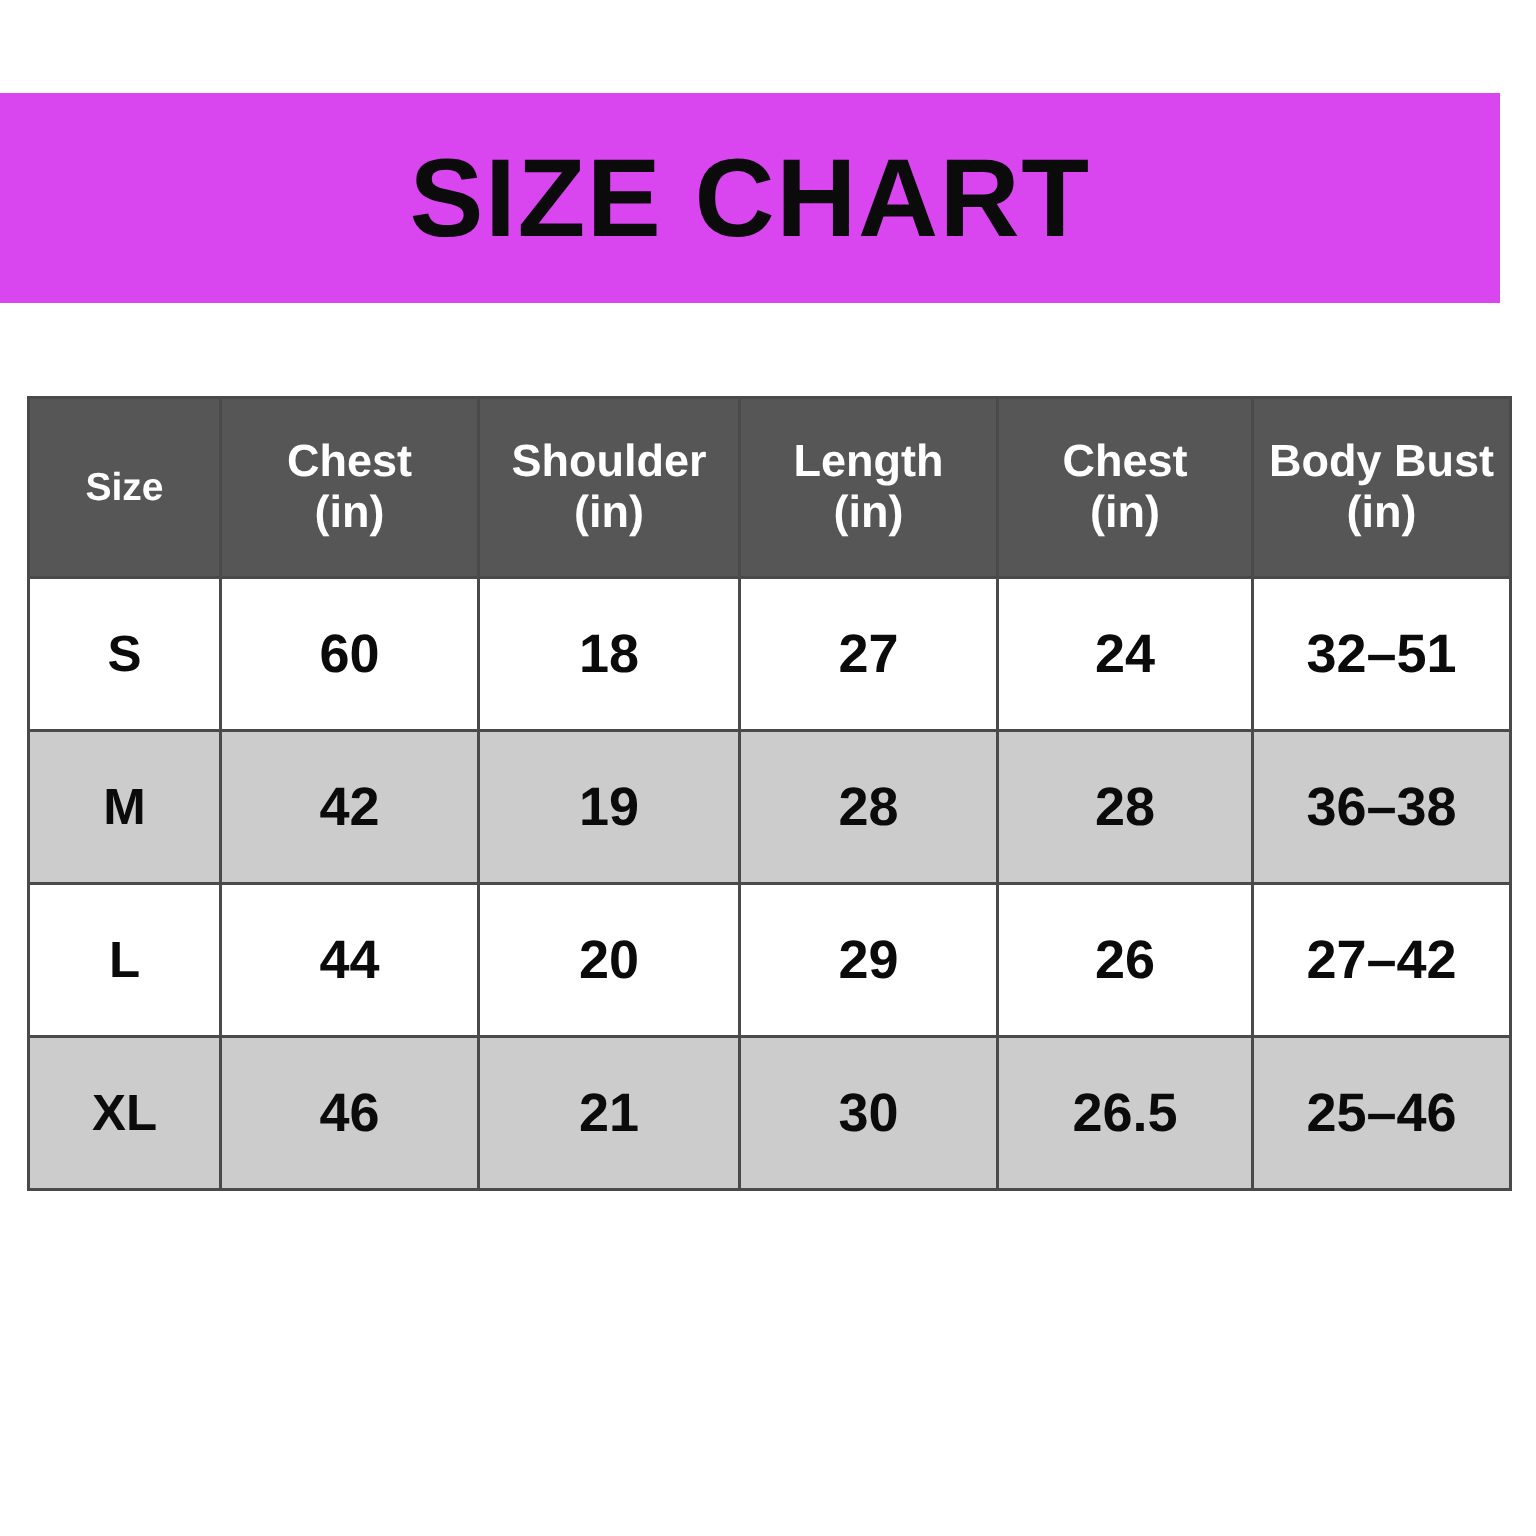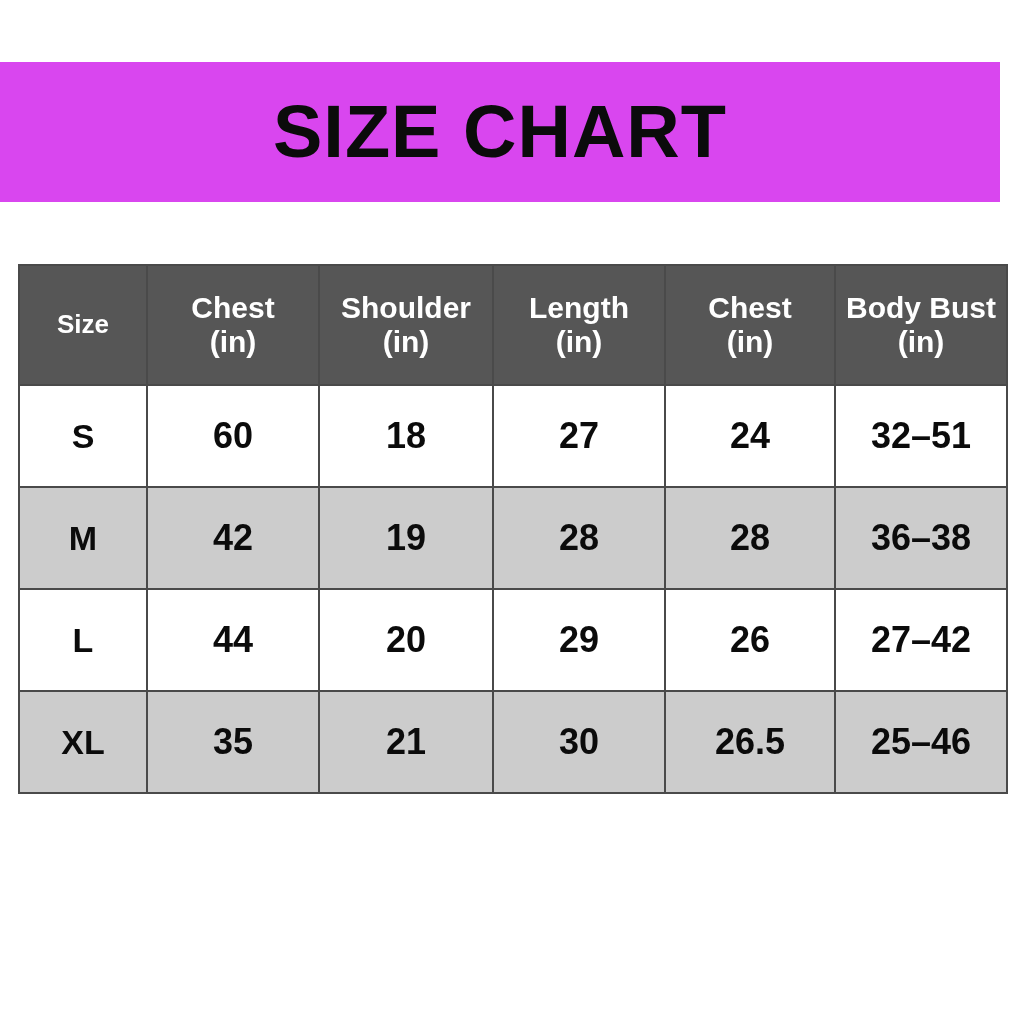--- a/index.html
+++ b/index.html
@@ -166,21 +166,21 @@
         <tr class="row-odd">
           <td class="cell-size">L</td>
           <td>44</td>
           <td>20</td>
           <td>29</td>
           <td>26</td>
           <td>27–42</td>
         </tr>
         <tr class="row-even">
           <td class="cell-size">XL</td>
-          <td>35</td>
+          <td>46</td>
           <td>21</td>
           <td>30</td>
           <td>26.5</td>
           <td>25–46</td>
         </tr>
       </tbody>
     </table>
   </div>
 
 </div>

